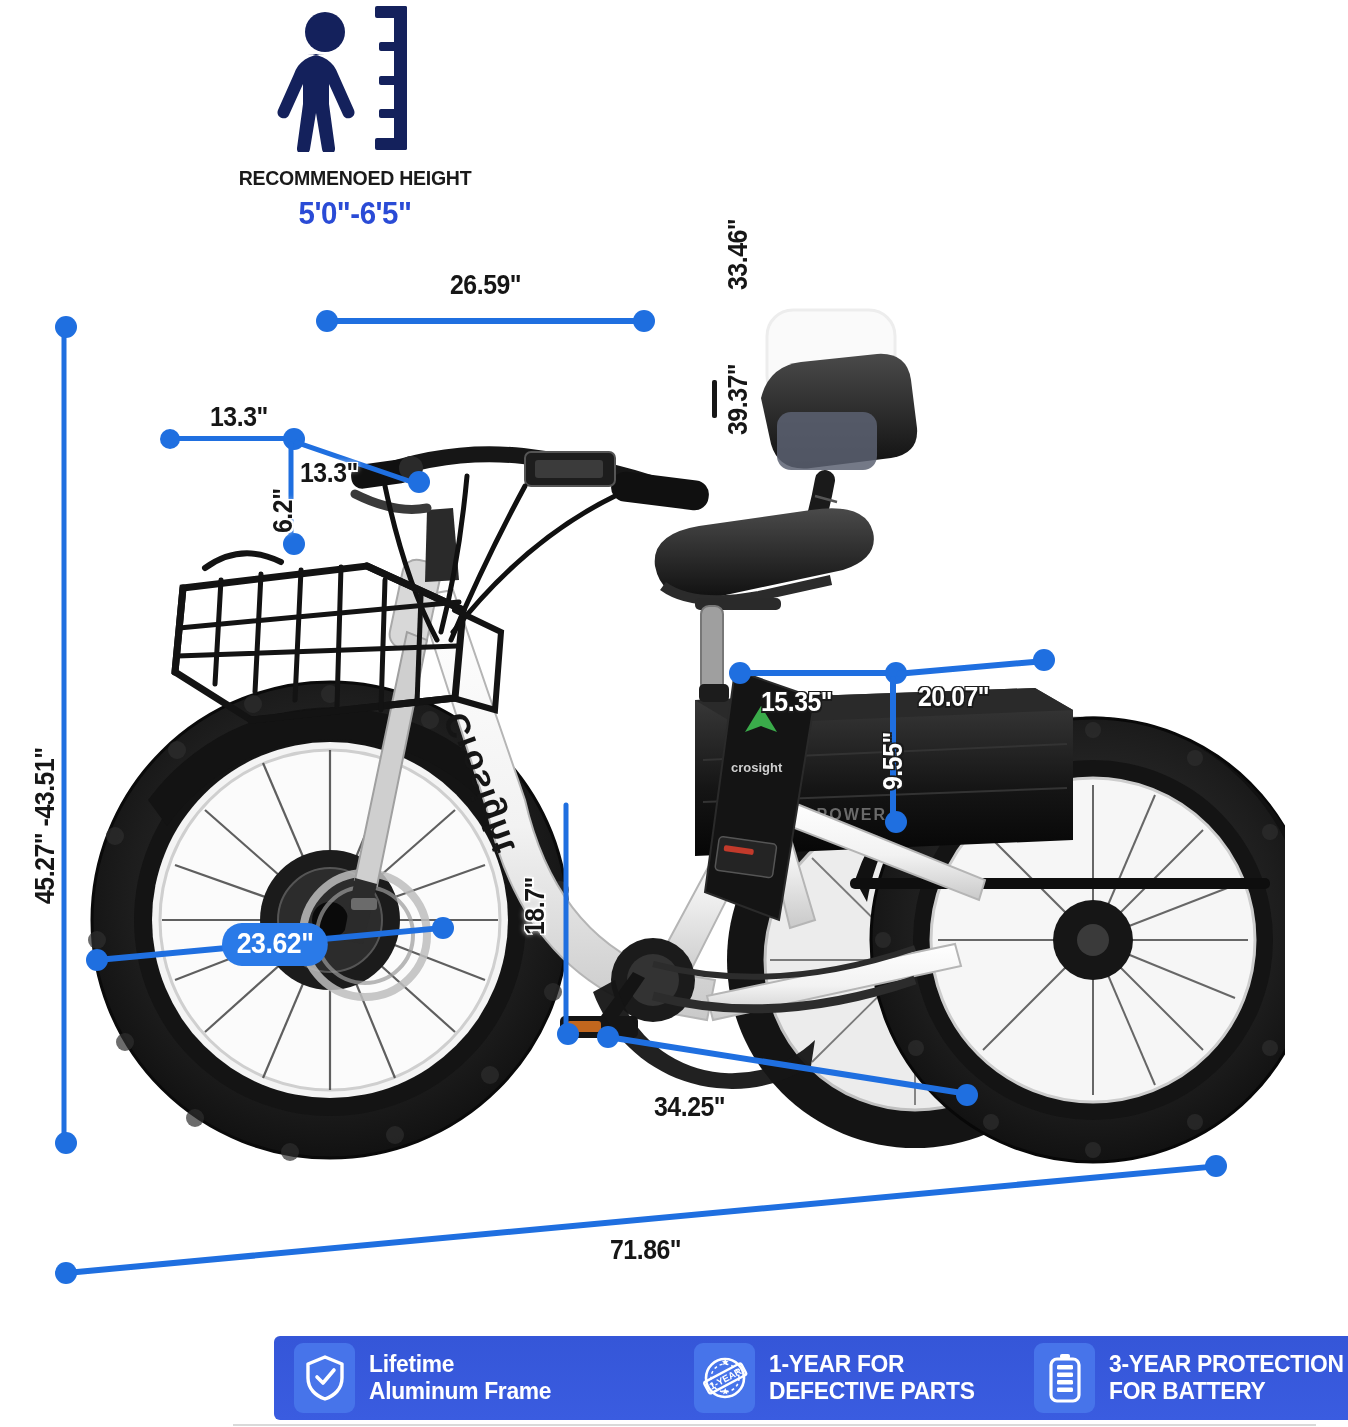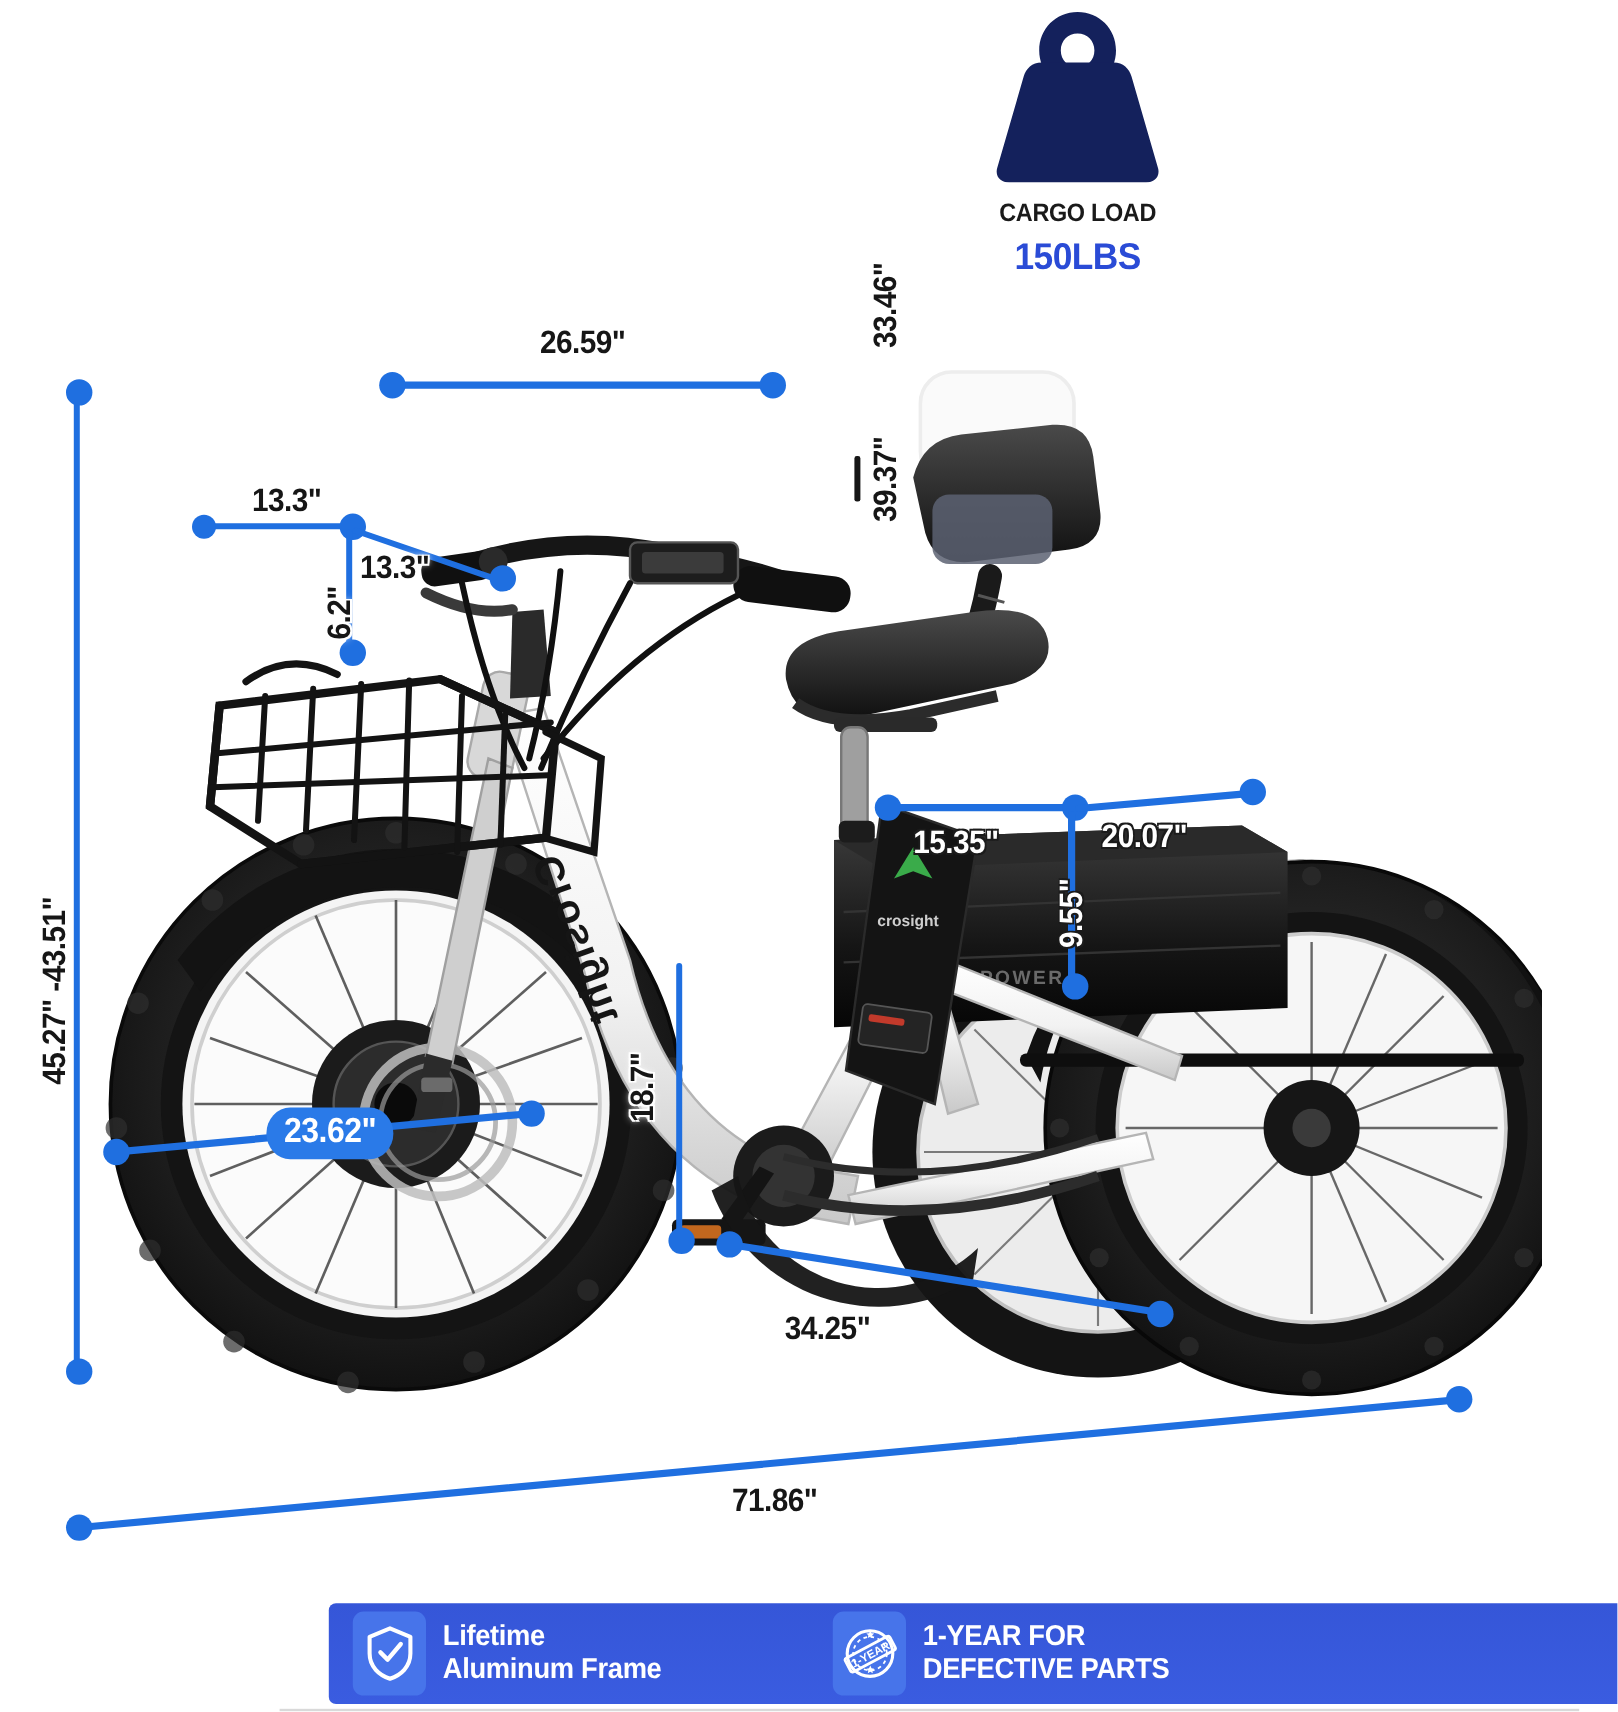--- a/index.html
+++ b/index.html
@@ -192,34 +192,40 @@
     background: #d9d9d9;
   }
 </style>
 </head>
 <body>
 
 <div id="page">
 
   <div class="spec-strip">
 
-
-
-    <div class="spec-item s3">
+    <div class="spec-item s1">
       <div class="spec-icon-wrap">
         <svg width="200" height="148" viewBox="0 0 200 148" aria-hidden="true">
           <g fill="#14215c">
-            <path d="M100 6c-18 0-32 14-32 32s14 32 32 32 32-14 32-32S118 6 100 6zm0 18c8 0 14 6 14 14s-6 14-14 14-14-6-14-14 6-14 14-14z"></path>
-            <path d="M70 48h60c8 0 13 5 15 12l22 76c2 7-3 12-10 12H43c-7 0-12-5-10-12l22-76c2-7 7-12 15-12z"></path>
+            <circle cx="70" cy="28" r="20"></circle>
+            <path d="M70 50c-16 0-27 8-31 20l-16 36c-3 7 8 12 11 5l14-31v20l-6 44c-1 8 12 9 13 1l6-36 6 36c1 8 14 7 13-1l-6-44v-20l14 31c3 7 14 2 11-5l-16-36c-4-12-15-20-31-20z"></path>
+            <rect x="139" y="2" width="13" height="144" rx="2"></rect>
+            <rect x="120" y="2" width="32" height="12" rx="2"></rect>
+            <rect x="120" y="134" width="32" height="12" rx="2"></rect>
+            <rect x="124" y="38" width="20" height="9" rx="2"></rect>
+            <rect x="124" y="72" width="20" height="9" rx="2"></rect>
+            <rect x="124" y="105" width="20" height="9" rx="2"></rect>
           </g>
         </svg>
       </div>
-      <div class="spec-label">CARGO LOAD</div>
-      <div class="spec-value">150LBS</div>
-    </div>
+      <div class="spec-label">RECOMMENOED HEIGHT</div>
+      <div class="spec-value">5'0"-6'5"</div>
+    </div>
+
+
   </div>
 
   <div class="bike-area">
 
     <svg class="bike-photo" viewBox="0 0 1230 900">
       <defs>
         <radialGradient id="tireG" cx="50%" cy="45%" r="60%">
           <stop offset="0%" stop-color="#3a3a3a"></stop>
           <stop offset="70%" stop-color="#1d1d1d"></stop>
           <stop offset="100%" stop-color="#0d0d0d"></stop>
@@ -589,17 +595,35 @@
             <path d="M23 38 l1.4 3 l3 .4 l-2.2 2 l.6 3 l-2.8 -1.5 l-2.8 1.5 l.6 -3 l-2.2 -2 l3 -.4 Z" transform="scale(0.75) translate(8,6)"></path>
           </g>
         </svg>
       </div>
       <div class="warranty-text">
         <span>1-YEAR FOR</span>
         <span class="l2">DEFECTIVE PARTS</span>
       </div>
     </div>
 
+    <div class="warranty-item w3">
+      <div class="warranty-badge">
+        <svg width="34" height="50" viewBox="0 0 34 50" aria-hidden="true">
+          <rect x="12" y="1" width="10" height="5" rx="2" fill="#ffffff"></rect>
+          <rect x="3" y="6" width="28" height="42" rx="6" fill="none" stroke="#ffffff" stroke-width="3.2"></rect>
+          <g fill="#ffffff">
+            <rect x="9" y="12" width="16" height="4.6" rx="1.4"></rect>
+            <rect x="9" y="19.5" width="16" height="4.6" rx="1.4"></rect>
+            <rect x="9" y="27" width="16" height="4.6" rx="1.4"></rect>
+            <rect x="9" y="34.5" width="16" height="4.6" rx="1.4"></rect>
+          </g>
+        </svg>
+      </div>
+      <div class="warranty-text">
+        <span>3-YEAR PROTECTION</span>
+        <span class="l2">FOR BATTERY</span>
+      </div>
+    </div>
   </div>
 
   <div class="bottom-rule"></div>
 
 </div>
 
 </body></html>

